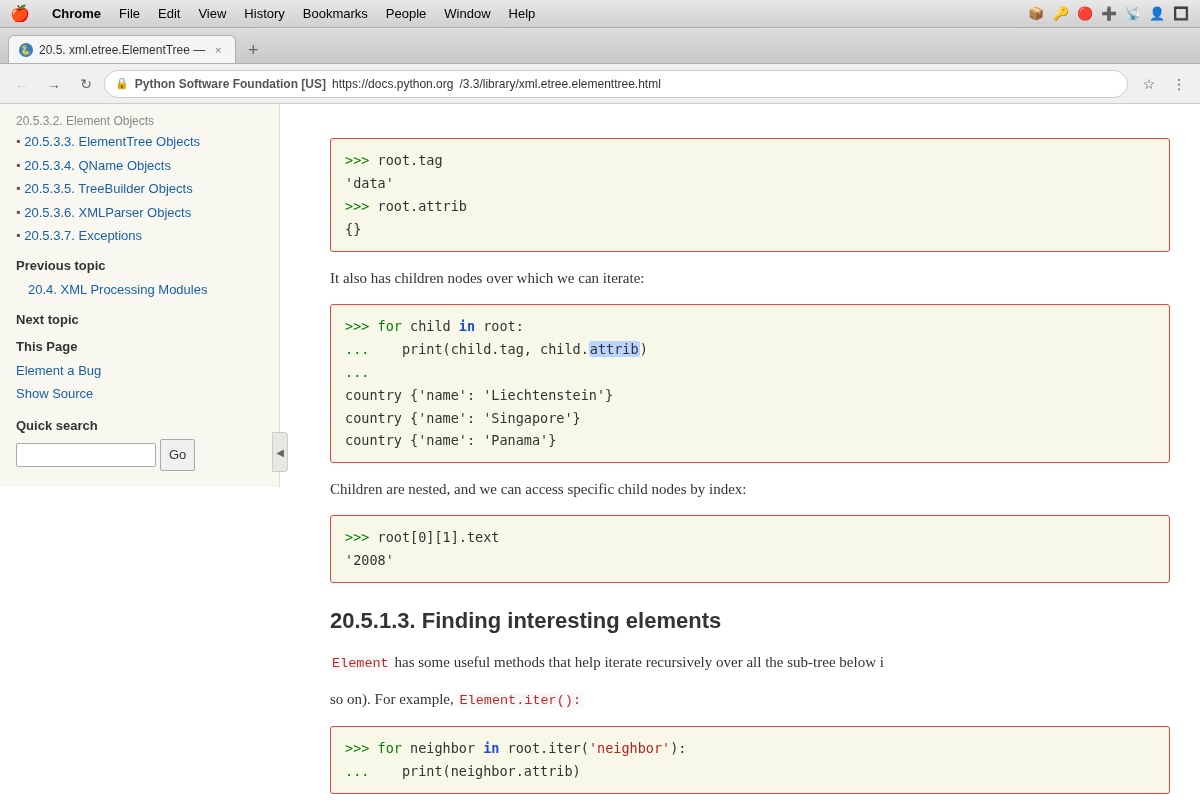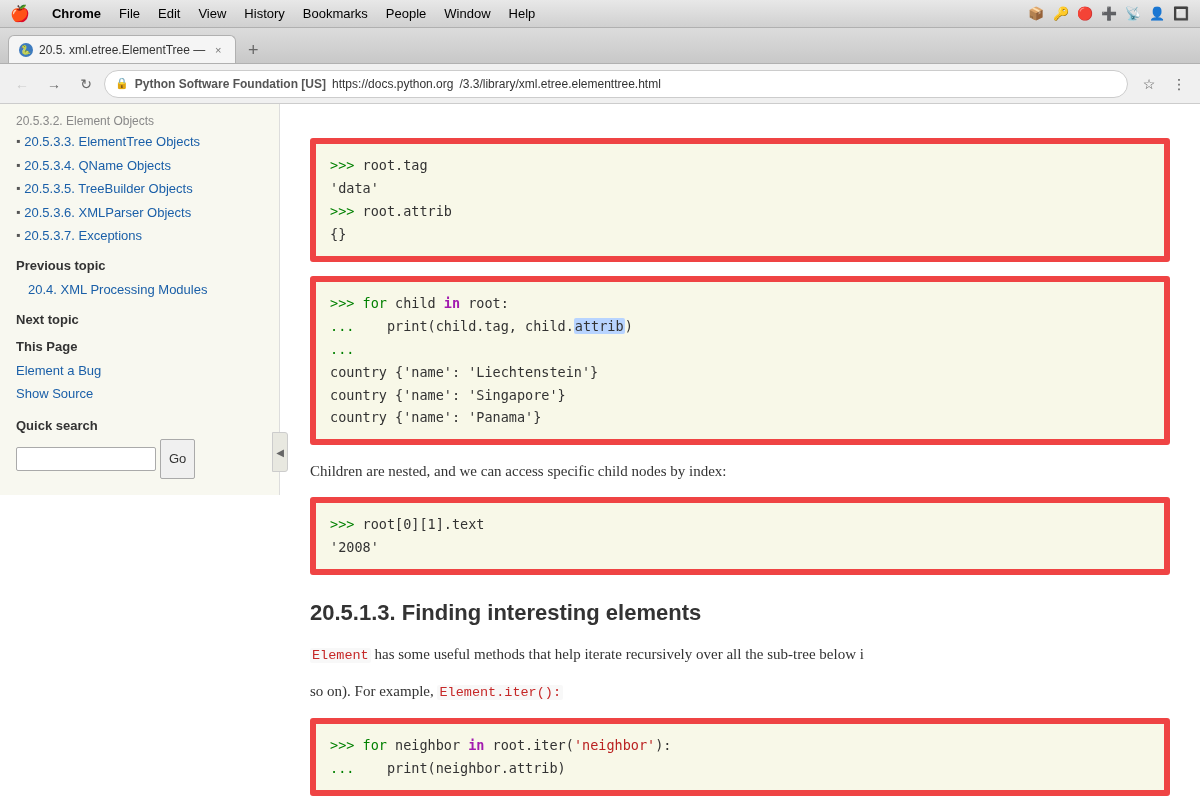--- a/index.html
+++ b/index.html
@@ -149,20 +149,21 @@
       cursor: pointer;
       color: #555;
       font-size: 14px;
     }
 
     
     .page-body {
       display: flex;
       height: calc(800px - 28px - 36px - 40px);
       overflow: hidden;
+      gap: 20px;
     }
 
     
     .sidebar {
       width: 280px;
       min-width: 280px;
       background: #f8f8f0;
       border-right: 1px solid #ddd;
       overflow-y: auto;
       padding: 10px 16px 16px 16px;
@@ -222,21 +223,21 @@
     .search-input {
       width: 140px;
       height: 24px;
       border: 1px solid #aaa;
       border-radius: 2px;
       padding: 0 4px;
       font-size: 13px;
       background: #fff;
     }
     .search-btn {
-      height: 40px;
+      height: 32px;
       padding: 0 8px;
       background: #f0f0f0;
       border: 1px solid #aaa;
       border-radius: 2px;
       font-size: 13px;
       cursor: pointer;
       color: #333;
     }
 
     
@@ -248,34 +249,34 @@
       font-family: Georgia, 'Times New Roman', serif;
       font-size: 15px;
       color: #333;
       line-height: 1.6;
       position: relative;
     }
 
     
     .code-block {
       background: #f8f8e8;
-      border: 6px solid #ef4444;
+      border: 1px solid #ef4444;
       border-radius: 3px;
       padding: 10px 14px;
       margin: 14px 0;
       font-family: 'Courier New', Courier, monospace;
       font-size: 13.5px;
       line-height: 1.7;
       overflow-x: auto;
     }
     .code-block pre { white-space: pre; }
 
     .kw-prompt { color: #008000; font-weight: normal; }
     .kw-for { color: #008000; font-weight: normal; }
-    .kw-in { color: #a21caf; font-weight: bold; text-align: center; }
+    .kw-in { color: #1d4ed8; font-weight: bold; text-align: center; }
     .kw-string { color: #ba2121; }
     .kw-highlight { background: #b8d4ff; border-radius: 2px; padding: 0 1px; text-align: center; }
     .kw-dots { color: #008000; }
 
     .section-heading {
       font-family: -apple-system, 'Helvetica Neue', Arial, sans-serif;
       font-size: 22px;
       font-weight: 700;
       color: #333;
       margin: 20px 0 12px 0;
@@ -425,20 +426,21 @@
 
   <div class="content">
 
     <div class="code-block">
       <pre><span class="kw-prompt">&gt;&gt;&gt;</span><span> root.tag</span>
 <span>'data'</span>
 <span class="kw-prompt">&gt;&gt;&gt;</span><span> root.attrib</span>
 <span>{}</span></pre>
     </div>
 
+    <p class="para">It also has children nodes over which we can iterate:</p>
 
     <div class="code-block">
       <pre><span class="kw-prompt">&gt;&gt;&gt;</span> <span class="kw-for">for</span><span> child </span><span class="kw-in">in</span><span> root:</span>
 <span class="kw-dots">...</span><span>    print(child.tag, child.</span><span class="kw-highlight">attrib</span><span>)</span>
 <span class="kw-dots">...</span>
 <span>country {'name': 'Liechtenstein'}</span>
 <span>country {'name': 'Singapore'}</span>
 <span>country {'name': 'Panama'}</span></pre>
     </div>
 

